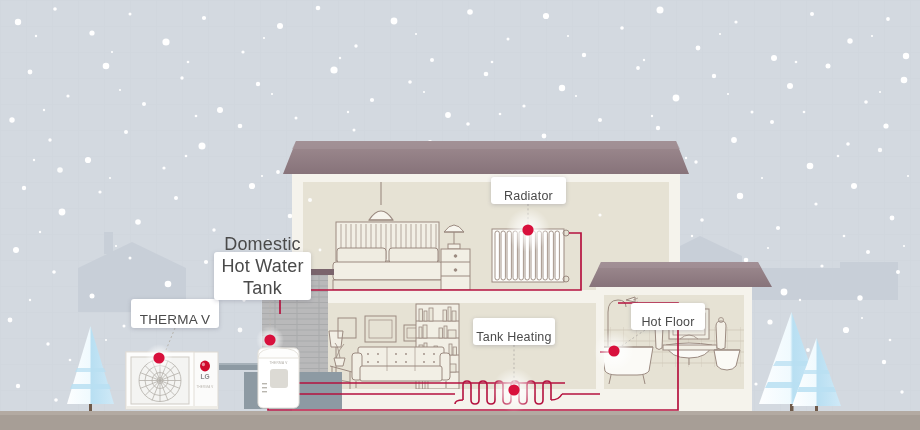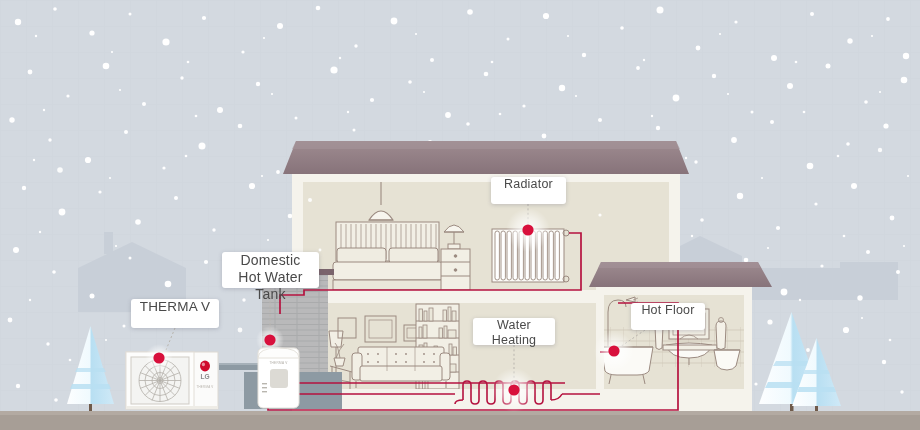--- a/index.html
+++ b/index.html
@@ -9,25 +9,25 @@
 
   .callout{
     position:absolute;
     background:#ffffff;
     border-radius:3px;
     box-shadow:0 1px 4px rgba(90,90,110,.28);
     color:#4a4a4a;
     text-align:center;
     line-height:1.22;
     white-space:pre-line;
-    display:flex;align-items:flex-start;justify-content:center;
+    display:flex;align-items:flex-end;justify-content:center;
     letter-spacing:.2px;
   }
   #c-therma{left:131px;top:299px;width:88px;height:29px;font-size:13.5px;}
-  #c-tank  {left:222px;top:252px;width:97px;height:36px;font-size:14px;}
+  #c-tank  {left:214px;top:252px;width:97px;height:48px;font-size:18px;}
   #c-rad   {left:491px;top:177px;width:75px;height:27px;font-size:12.5px;}
   #c-floor {left:473px;top:318px;width:82px;height:27px;font-size:12.5px;}
   #c-hot   {left:631px;top:303px;width:74px;height:27px;font-size:12.5px;}
 </style>
 </head>
 <body>
 
 <div id="scene">
 
 <svg width="920" height="430" viewBox="0 0 920 430">
@@ -603,19 +603,19 @@
   <span>THERMA V</span>
 </div>
 <div class="callout" id="c-tank">
   <span>Domestic
 Hot Water Tank</span>
 </div>
 <div class="callout" id="c-rad">
   <span>Radiator</span>
 </div>
 <div class="callout" id="c-floor">
-  <span>Water Heating</span>
+  <span>Tank Heating</span>
 </div>
 <div class="callout" id="c-hot">
   <span>Hot Floor</span>
 </div>
 
 </div>
 
 </body></html>

